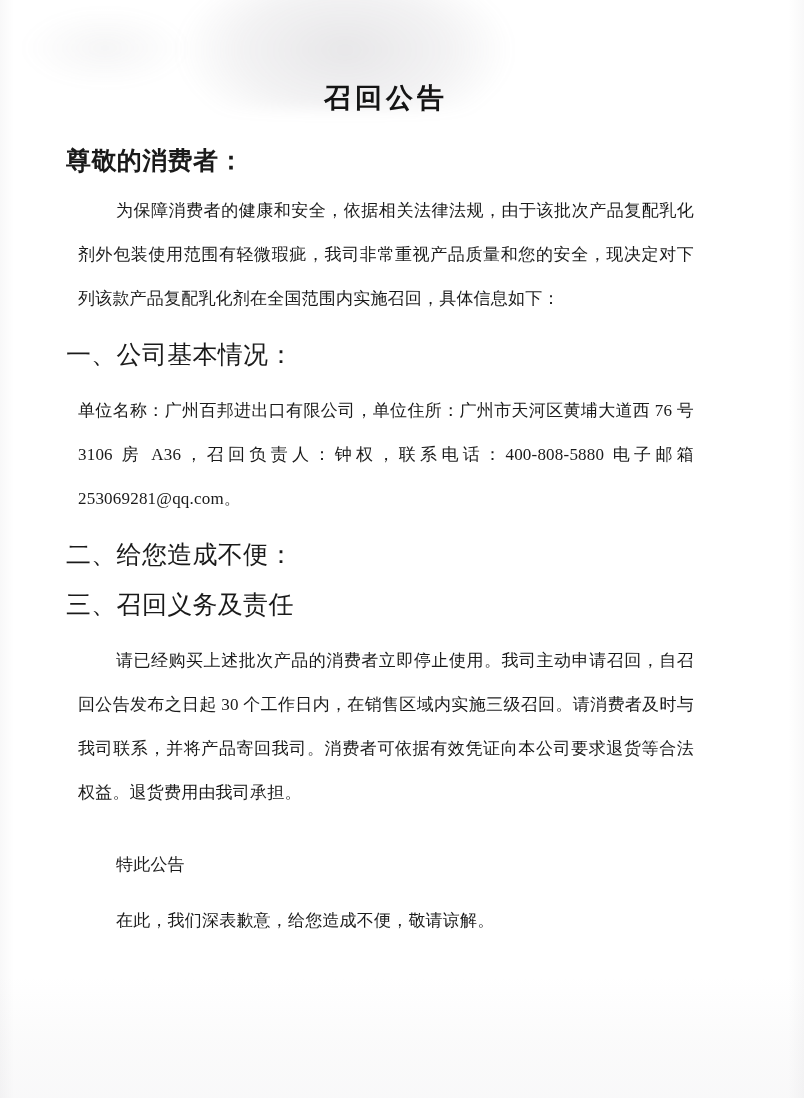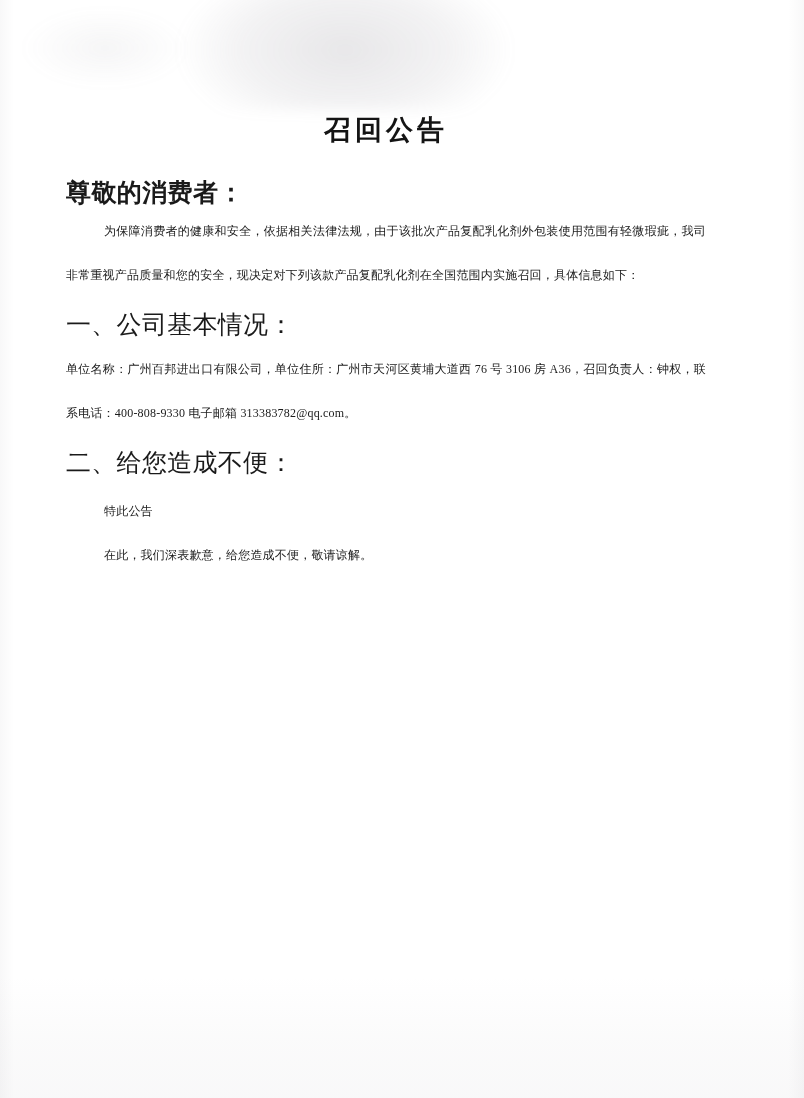--- a/index.html
+++ b/index.html
@@ -82,36 +82,36 @@
     left: 66px;
     top: 0;
     width: 640px;
   }
 
   .doc-title {
     text-align: center;
     font-size: 27px;
     font-weight: bold;
     letter-spacing: 4px;
-    margin-top: 112px;
+    margin-top: 80px;
     font-family: "Liberation Sans", "DejaVu Sans", sans-serif;
     color: #141414;
   }
 
   .salutation {
     margin-top: 28px;
     font-size: 25px;
     font-weight: bold;
     letter-spacing: 0.4px;
   }
 
   p.body-line,
   p.body-para {
-    margin: 0;
-    font-size: 12px;
+    margin: 12px;
+    font-size: 17px;
     line-height: 44px;
     letter-spacing: 0.2px;
     text-align: justify;
     text-justify: inter-ideograph;
   }
 
   p.indent {
     text-indent: 38px;
   }
 
@@ -152,27 +152,31 @@
   <div class="doc">
 
     <div class="doc-title">召回公告</div>
 
     <div class="salutation">尊敬的消费者：</div>
 
     <p class="body-para indent">为保障消费者的健康和安全，依据相关法律法规，由于该批次产品复配乳化剂外包装使用范围有轻微瑕疵，我司非常重视产品质量和您的安全，现决定对下列该款产品复配乳化剂在全国范围内实施召回，具体信息如下：</p>
 
     <div class="block">
       <p class="section-head">一、公司基本情况：</p>
-      <p class="body-para">单位名称：广州百邦进出口有限公司，单位住所：广州市天河区黄埔大道西 76 号 3106 房 A36，召回负责人：钟权，联系电话：400-808-9330 电子邮箱 313383782@qq.com。</p>
+      <p class="body-para">单位名称：广州百邦进出口有限公司，单位住所：广州市天河区黄埔大道西 76 号 3106 房 A36，召回负责人：钟权，联系电话：400-808-5880 电子邮箱 253069281@qq.com。</p>
     </div>
 
     <div class="block">
       <p class="section-head">二、给您造成不便：</p>
     </div>
 
+    <div class="block">
+      <p class="section-head">三、召回义务及责任</p>
+      <p class="body-para indent">请已经购买上述批次产品的消费者立即停止使用。我司主动申请召回，自召回公告发布之日起 30 个工作日内，在销售区域内实施三级召回。请消费者及时与我司联系，并将产品寄回我司。消费者可依据有效凭证向本公司要求退货等合法权益。退货费用由我司承担。</p>
+    </div>
 
     <div class="gap-sm"></div>
 
     <p class="body-para indent">特此公告</p>
 
     <p class="body-para indent">在此，我们深表歉意，给您造成不便，敬请谅解。</p>
 
   </div>
 
   <div class="sign-area">

